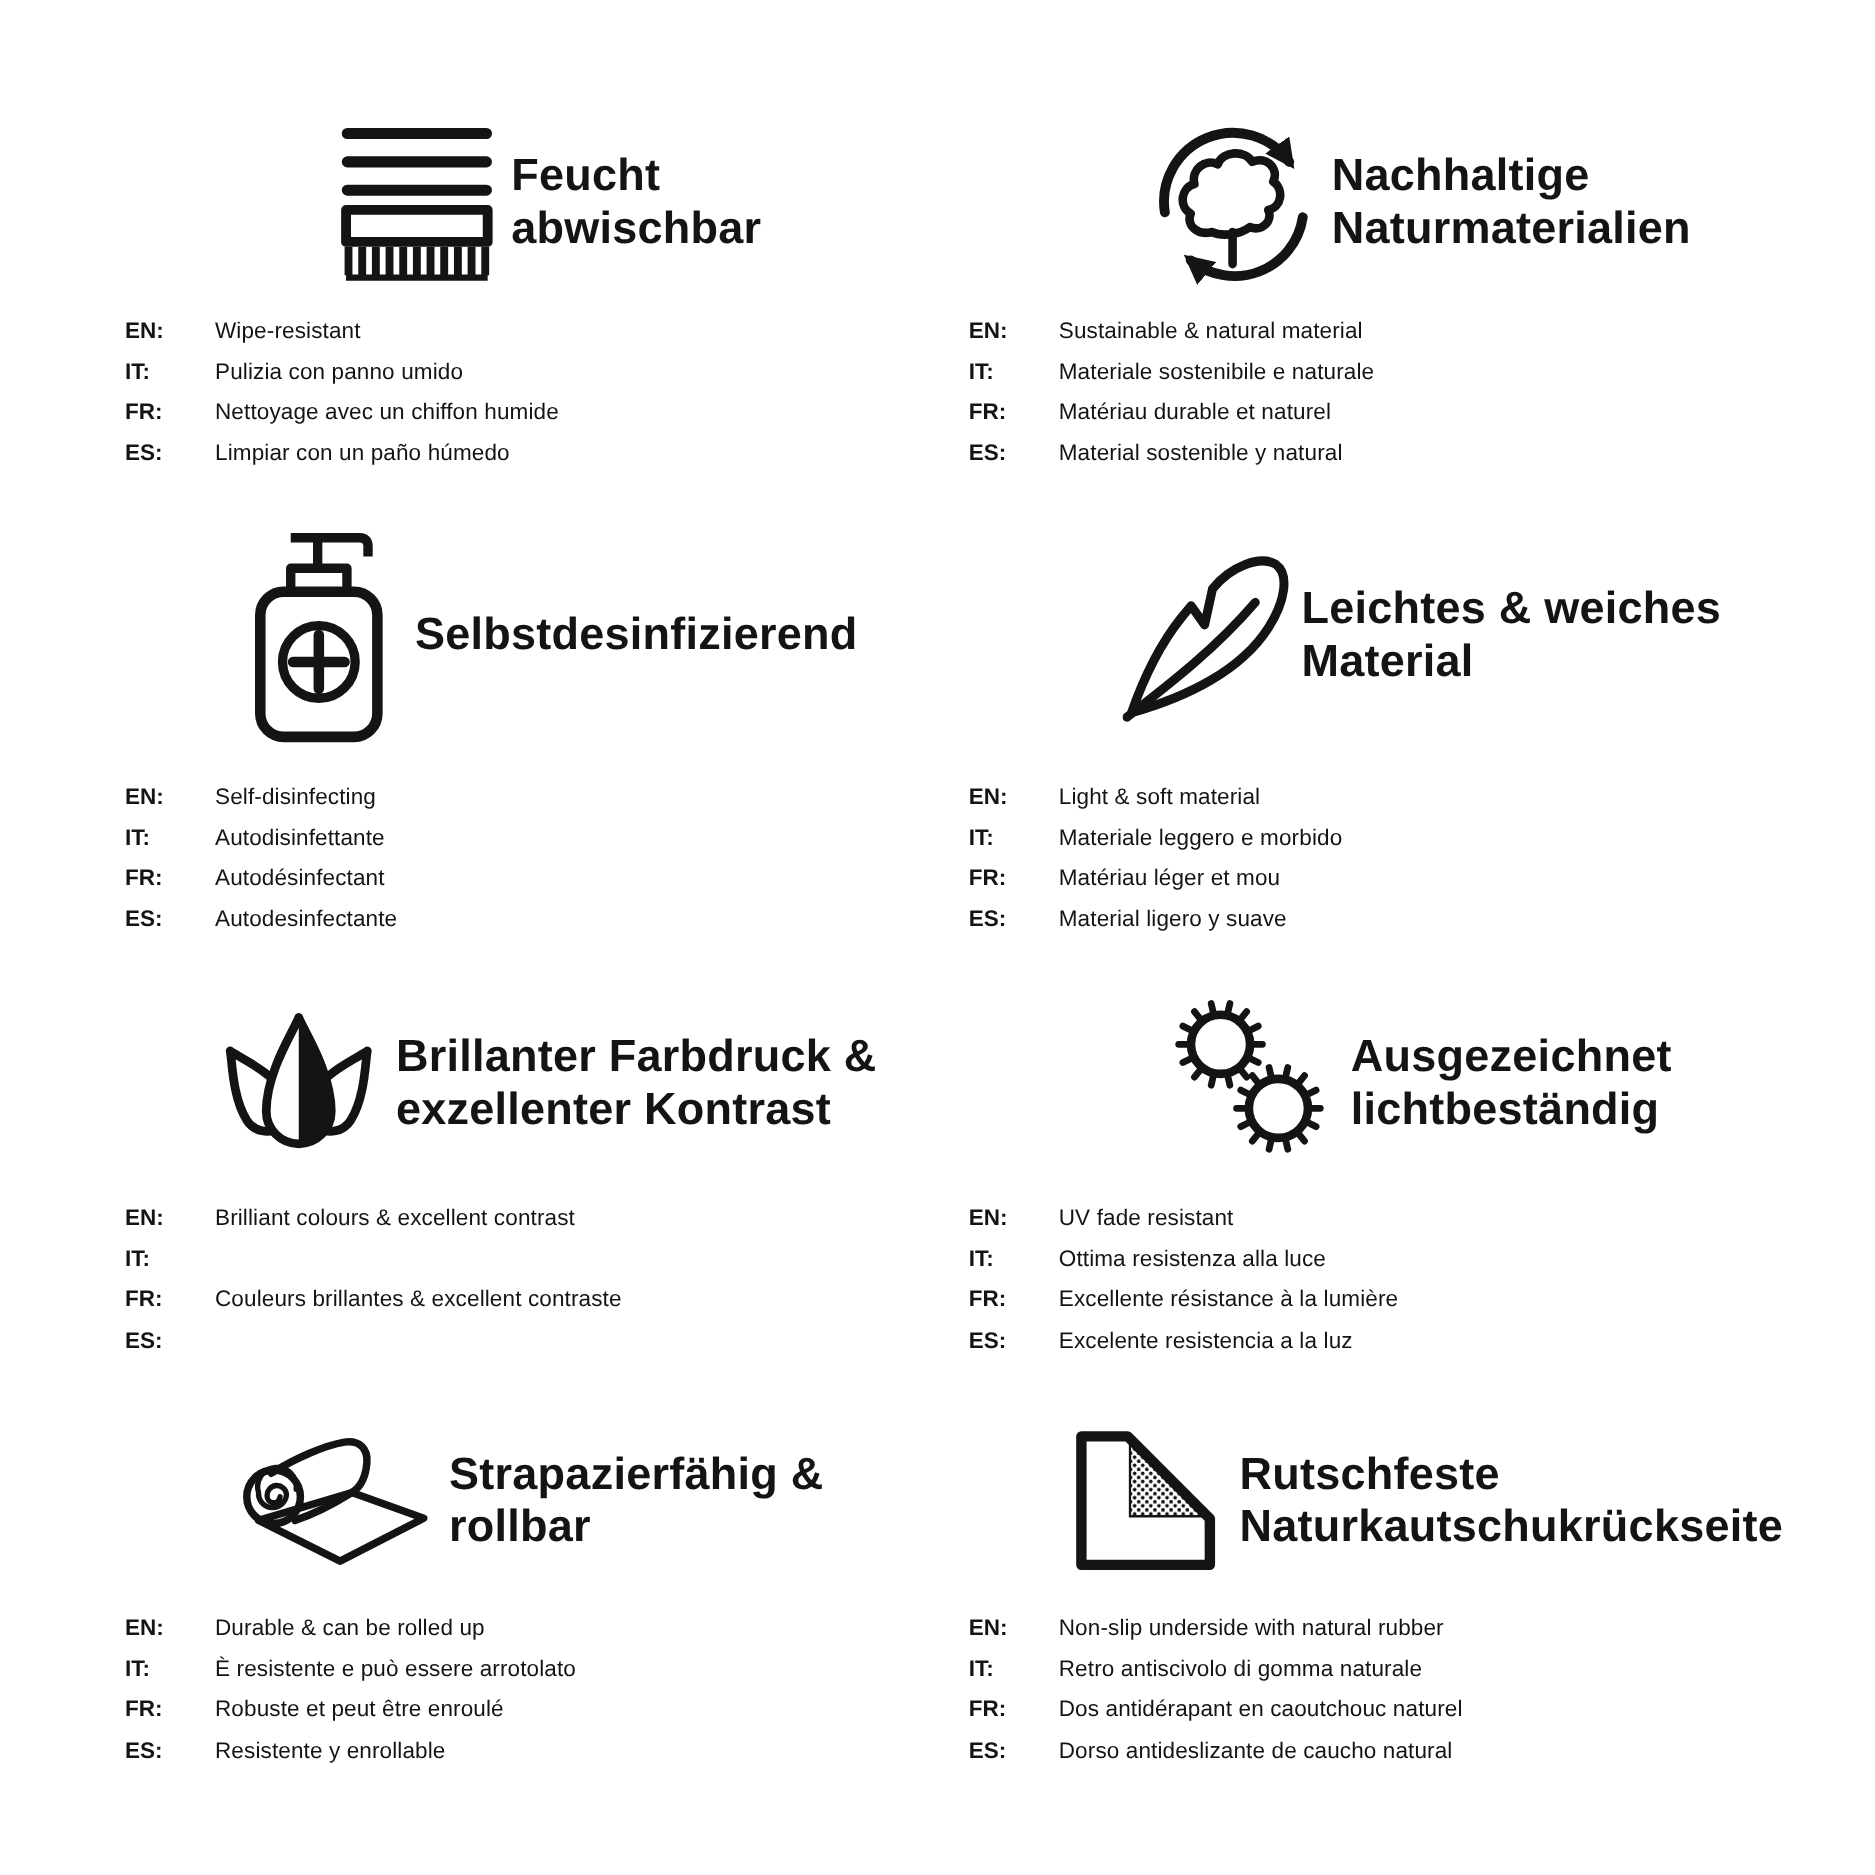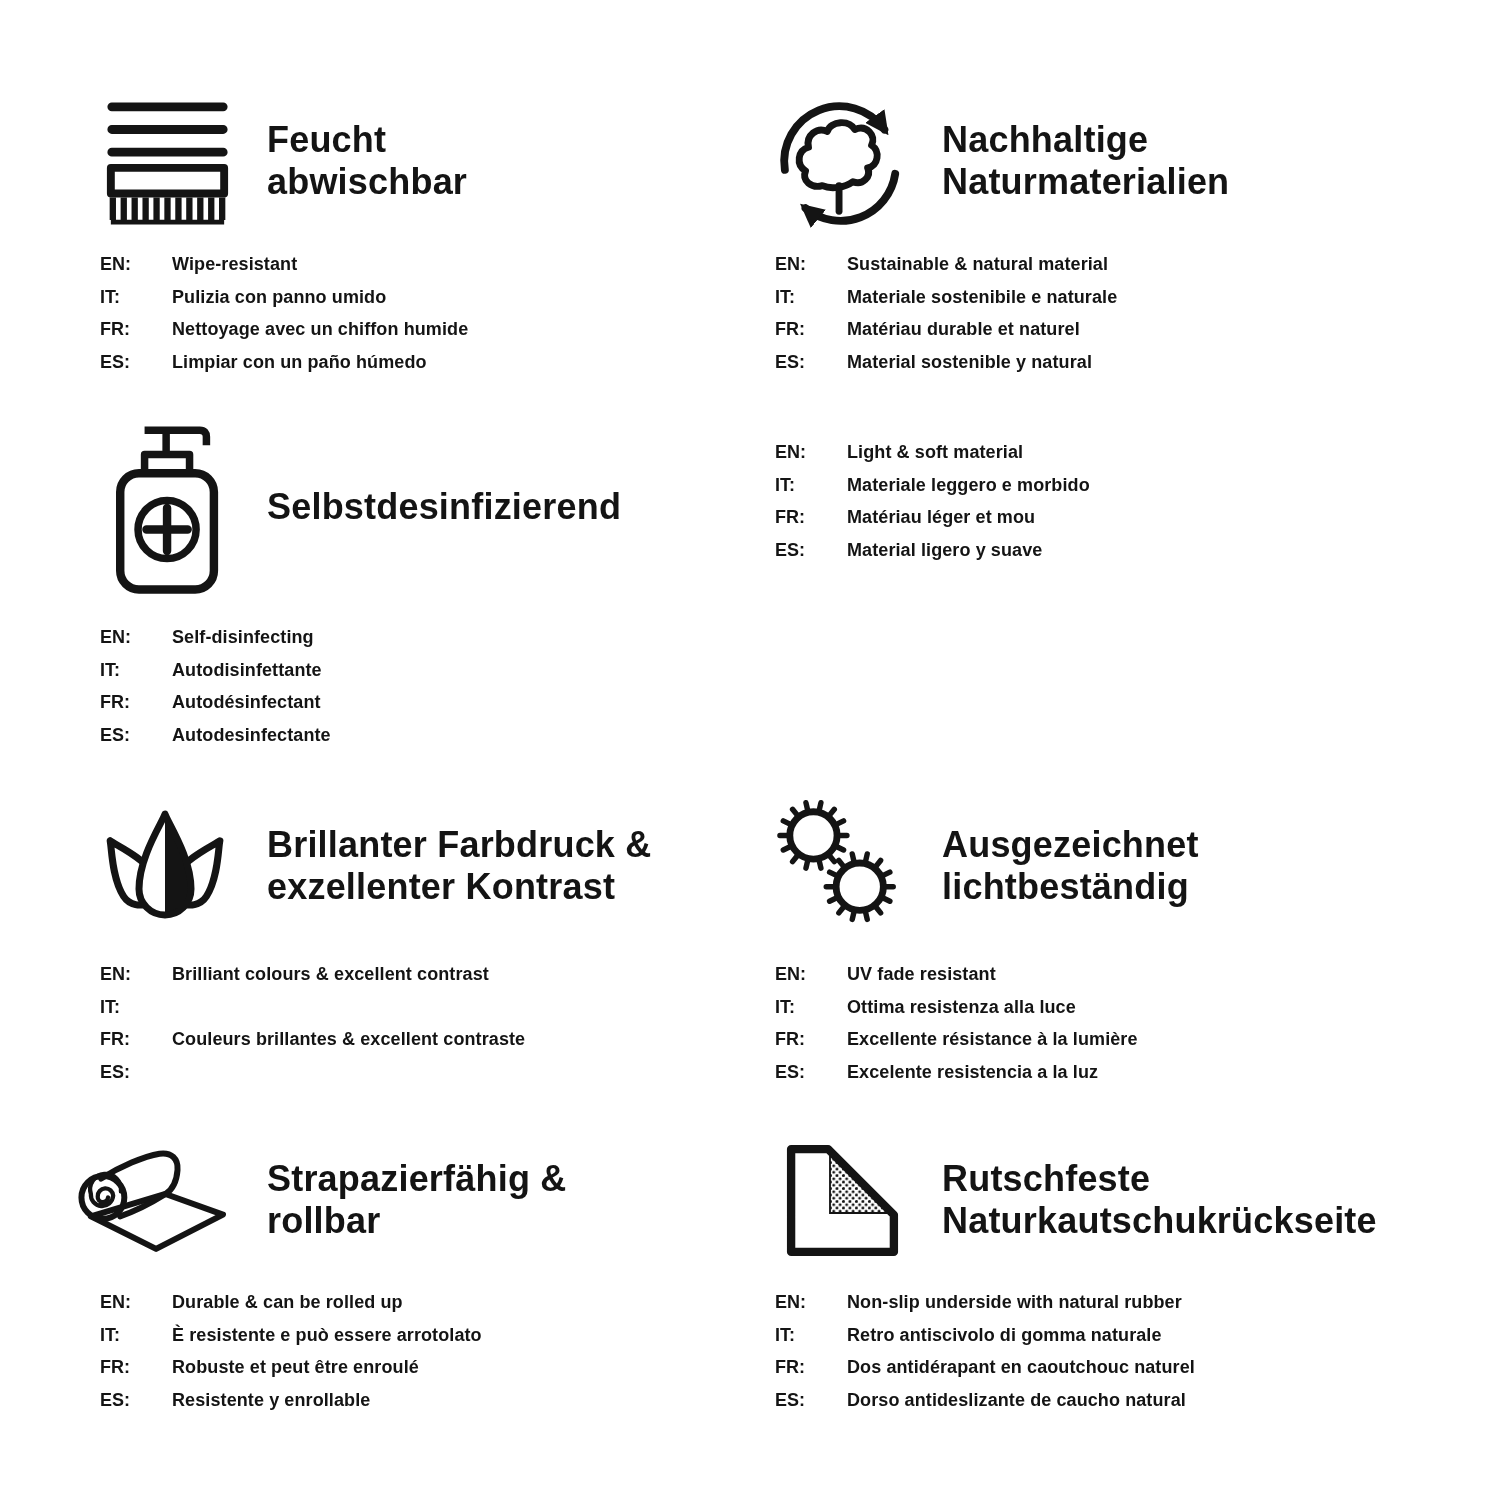--- a/index.html
+++ b/index.html
@@ -14,21 +14,22 @@
     width:1500px; height:1500px;
     padding:95px 0 0 100px;
     display:grid;
     grid-template-columns:675px 1fr;
     grid-template-rows:320px 380px 340px auto;
   }
   .feature { overflow:visible; }
   .head {
     display:flex;
     align-items:center;
-    gap:32px;
+    gap:8px;
+    justify-content:center;
   }
   .r1 .head { height:132px; }
   .r2 .head { height:185px; }
   .r3 .head { height:142px; }
   .r4 .head { height:130px; }
   .iconbox {
     width:135px;
     flex:0 0 135px;
     display:flex;
     align-items:center;
@@ -47,21 +48,21 @@
   .langs { margin-top:21px; }
   .lrow {
     display:flex;
     font-size:18px;
     line-height:32.5px;
   }
   .lab {
     flex:0 0 72px;
     font-weight:bold;
   }
-  .val { font-weight:bold; letter-spacing:0.1px; }
+  .val { font-weight:normal; letter-spacing:0.1px; }
   .stroke { fill:none; stroke:#141414; stroke-linejoin:round; }
   .cap { stroke-linecap:round; }
 </style>
 </head>
 <body>
 
 <div class="sheet">
 
   <div class="feature r1">
     <div class="head">
@@ -161,20 +162,30 @@
           <span class="val">Autodésinfectant</span>
         </div>
       <div class="lrow">
           <span class="lab">ES:</span>
           <span class="val">Autodesinfectante</span>
         </div>
     </div>
   </div>
 
   <div class="feature r2">
+    <div class="head">
+      <div class="iconbox">
+        <svg width="150" height="150" viewBox="0 0 150 150">
+          <path class="stroke cap" stroke-width="8" d="M8,144 C20,110 36,80 52,60 L61,49 L73,66 L80,34 C96,14 122,4 136,12 C149,21 144,46 130,68 C106,106 58,130 8,144 Z"></path>
+          <path class="stroke cap" stroke-width="8" d="M4,148 C40,120 82,88 118,46"></path>
+        </svg>
+      </div>
+      <div class="title">Leichtes &amp; weiches
+Material</div>
+    </div>
     <div class="langs">
       <div class="lrow">
           <span class="lab">EN:</span>
           <span class="val">Light &amp; soft material</span>
         </div>
       <div class="lrow">
           <span class="lab">IT:</span>
           <span class="val">Materiale leggero e morbido</span>
         </div>
       <div class="lrow">

